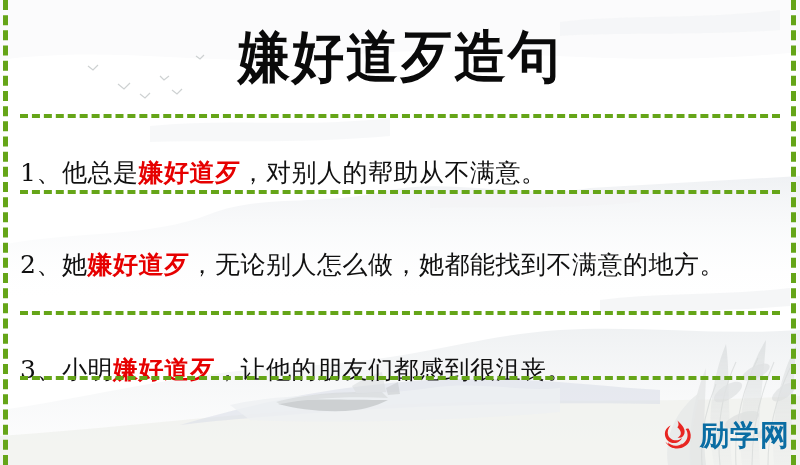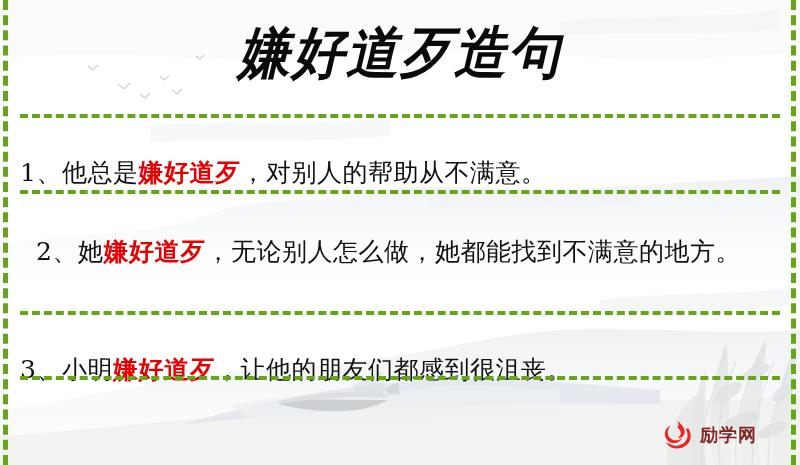--- a/index.html
+++ b/index.html
@@ -61,24 +61,23 @@
   .sep-3 { top: 376px; }
 
   
   .title-zone {
     position: absolute;
     left: 0;
     right: 0;
     top: 0;
     height: 114px;
     display: flex;
-    align-items: flex-end;
+    align-items: center;
     justify-content: center;
     z-index: 2;
-    font-style: italic;
   }
   .title {
     font-family: "DejaVu Serif", "Liberation Serif", serif;
     font-weight: 700;
     font-size: 52px;
     letter-spacing: 2px;
     color: #0a0a0a;
     line-height: 1;
     transform: scaleY(1.08);
     white-space: nowrap;
@@ -97,21 +96,21 @@
     left: 20px;
     width: 740px;
     box-sizing: border-box;
     font-family: "DejaVu Serif", "Liberation Serif", serif;
     font-size: 25px;
     line-height: 43px;
     color: #111111;
     letter-spacing: 0.5px;
   }
   .row-0 { top: 12px; }
-  .row-1 { top: 91px; margin-left: 16px; }
+  .row-1 { top: 104px; }
   .row-2 { top: 209px; }
 
   .idiom {
     color: #e60000;
     font-weight: 700;
     letter-spacing: 0.5px;
   }
 
   
   .watermark {
@@ -125,22 +124,22 @@
     opacity: 0.97;
   }
   .wm-mark {
     width: 34px;
     height: 34px;
     flex: 0 0 34px;
   }
   .wm-text {
     font-family: "DejaVu Sans", "Liberation Sans", sans-serif;
     font-weight: 700;
-    font-size: 18px;
-    color: #7f1d1d;
+    font-size: 29px;
+    color: #0369a1;
     letter-spacing: 1px;
     line-height: 1;
   }
 </style>
 </head>
 <body>
 
 <div class="page" style="--accent:#65a518;">
 
   <div class="bg-layer">

